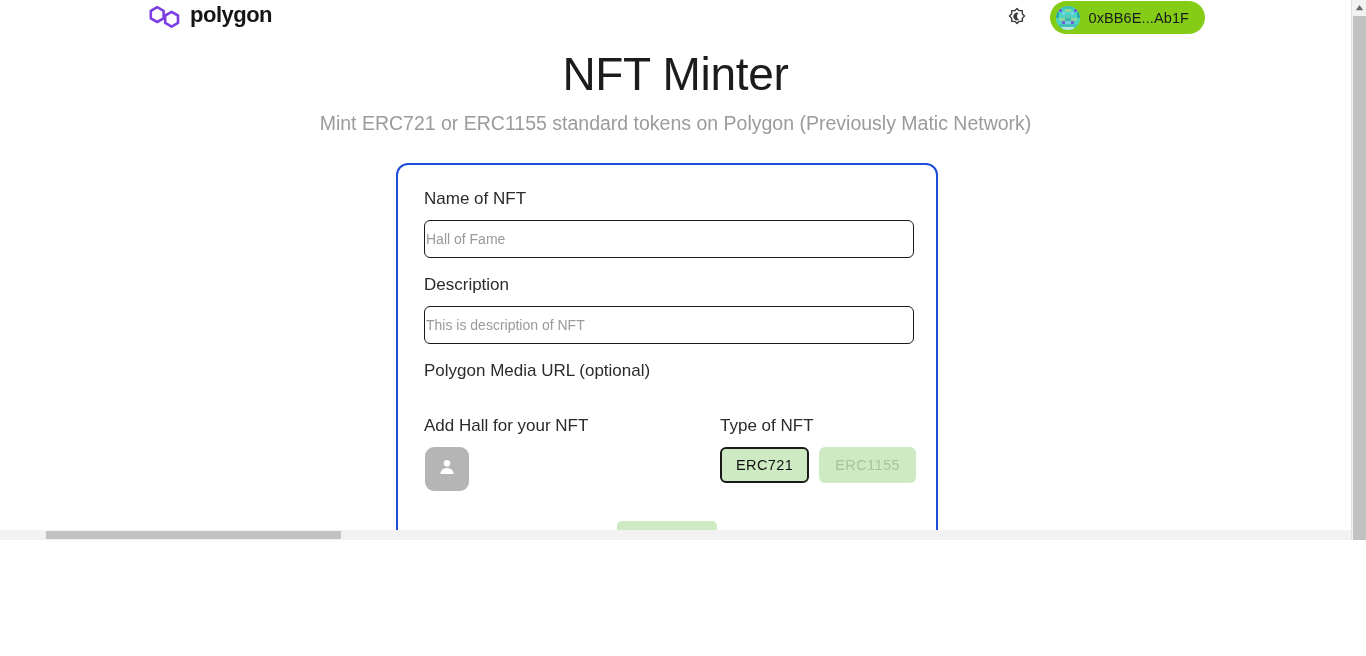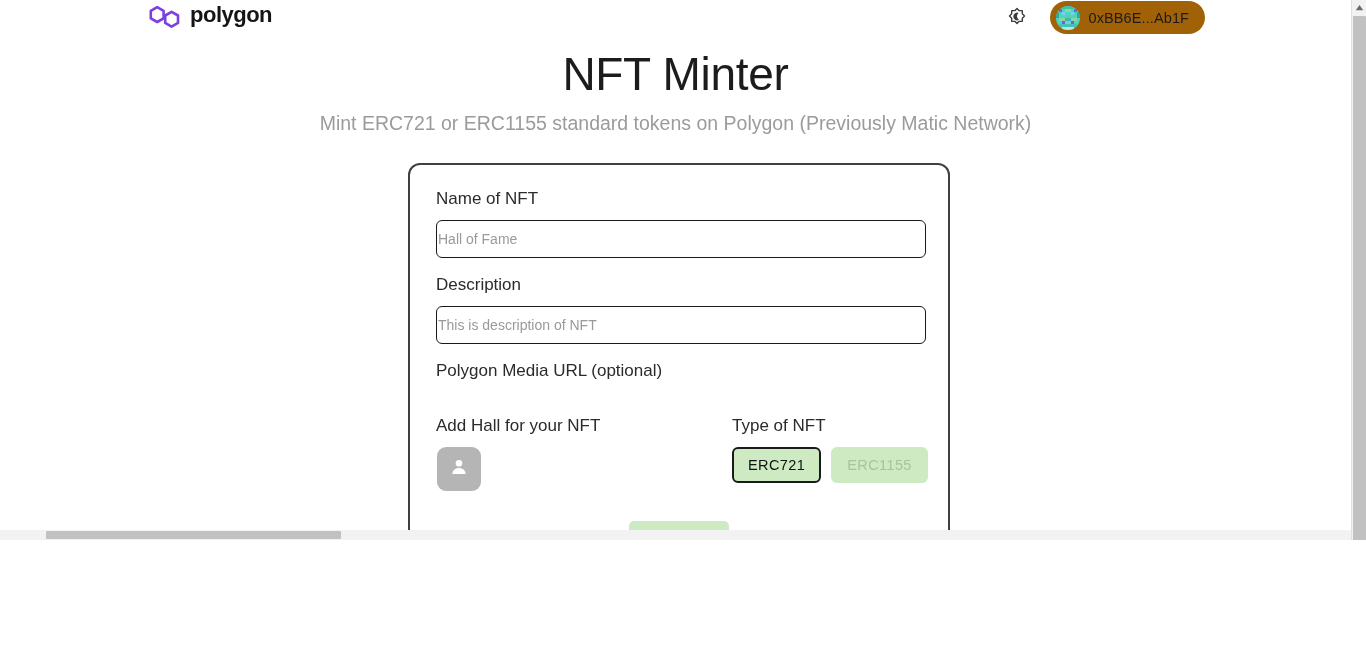--- a/index.html
+++ b/index.html
@@ -66,21 +66,21 @@
     padding: 0;
   }
 
   .wallet-pill {
     display: flex;
     align-items: center;
     gap: 9px;
     height: 33px;
     padding: 0 16px 0 6px;
     border-radius: 17px;
-    background: #a16207;
+    background: #84cc16;
     cursor: pointer;
   }
   .wallet-avatar {
     width: 24px;
     height: 24px;
     border-radius: 50%;
     overflow: hidden;
     display: block;
     flex: 0 0 auto;
   }
@@ -113,25 +113,25 @@
     text-align: center;
     font-size: 19.5px;
     font-weight: 400;
     color: #9b9b9b;
     margin: 0;
   }
 
   
   .card {
     position: absolute;
-    left: 408px;
+    left: 396px;
     top: 163px;
     width: 542px;
     height: 493px;
-    border: 2px solid #404040;
+    border: 2px solid #1d4ed8;
     border-radius: 12px;
     background: #ffffff;
     padding: 24px 26px 0 26px;
     overflow: hidden;
   }
 
   .field { margin-bottom: 0; }
   .field-label {
     display: block;
     font-size: 17px;

